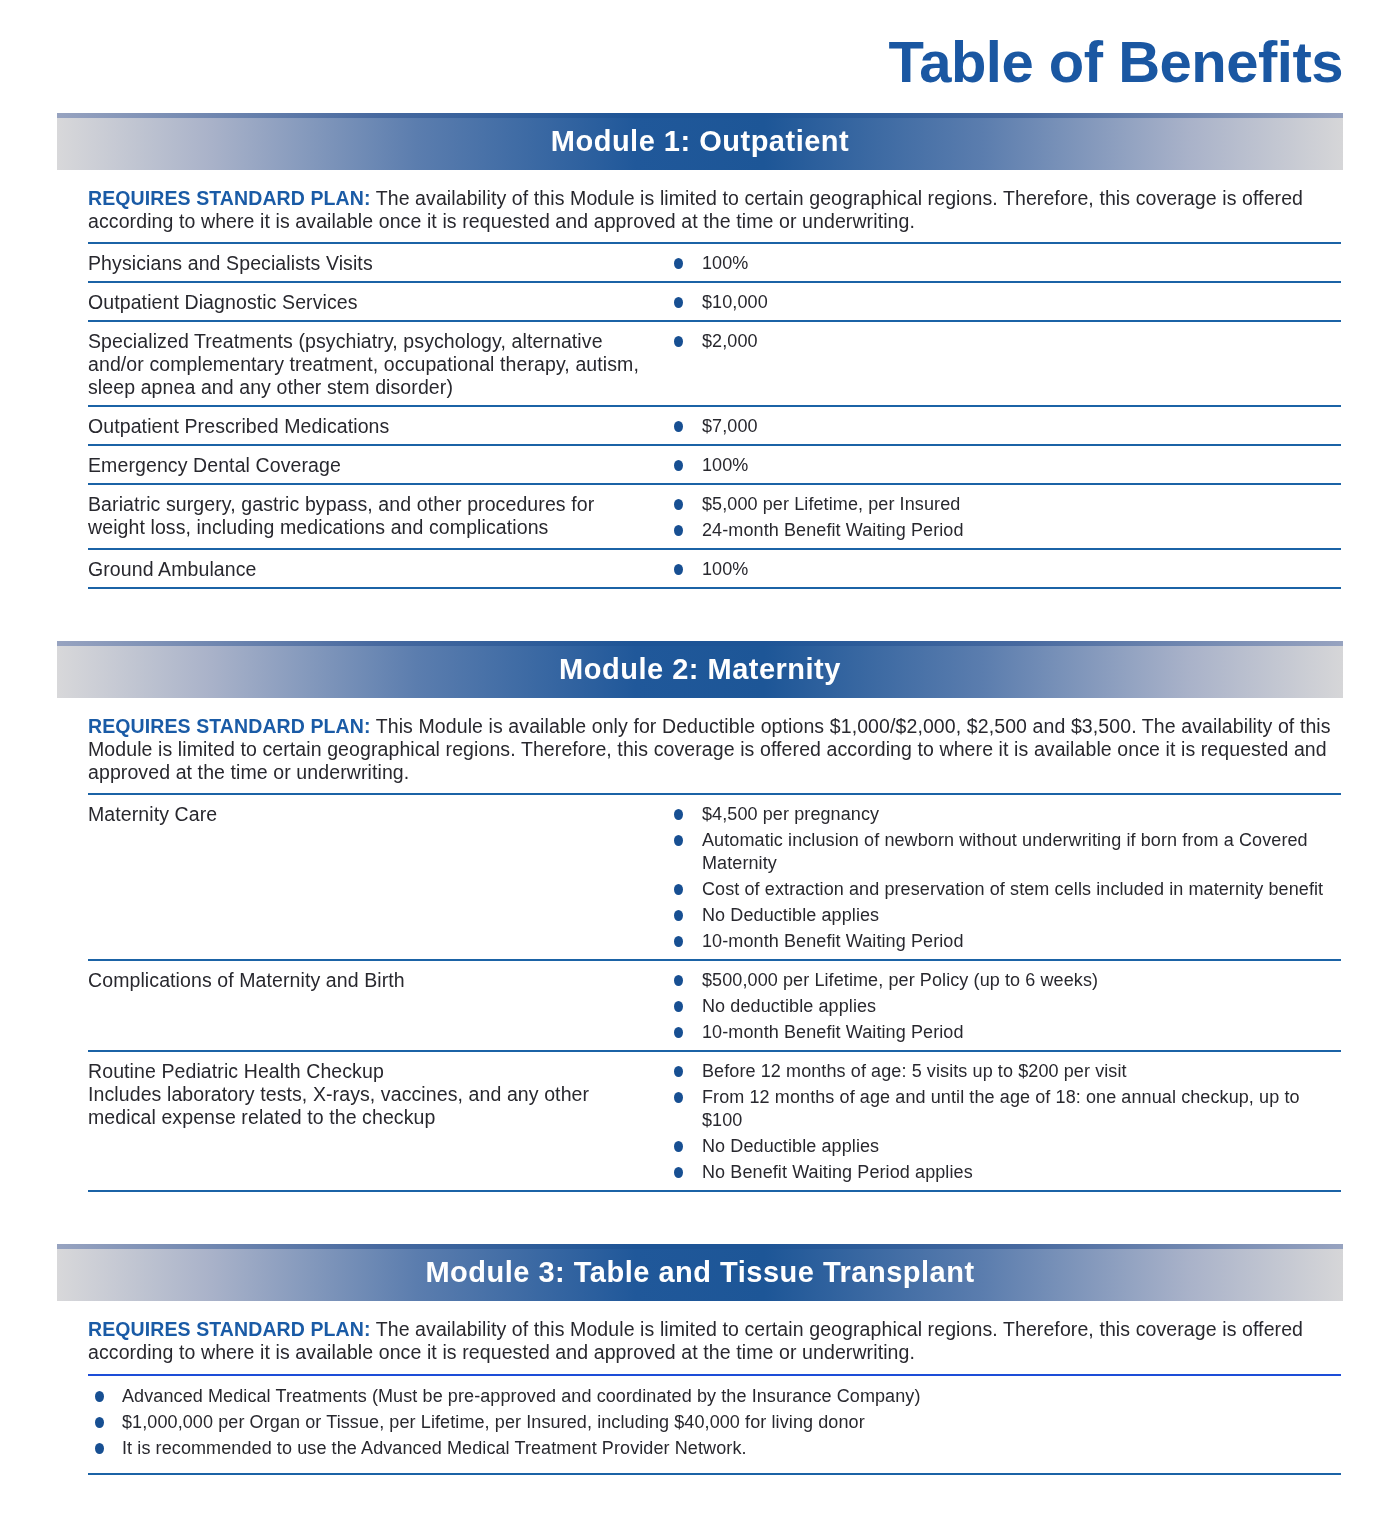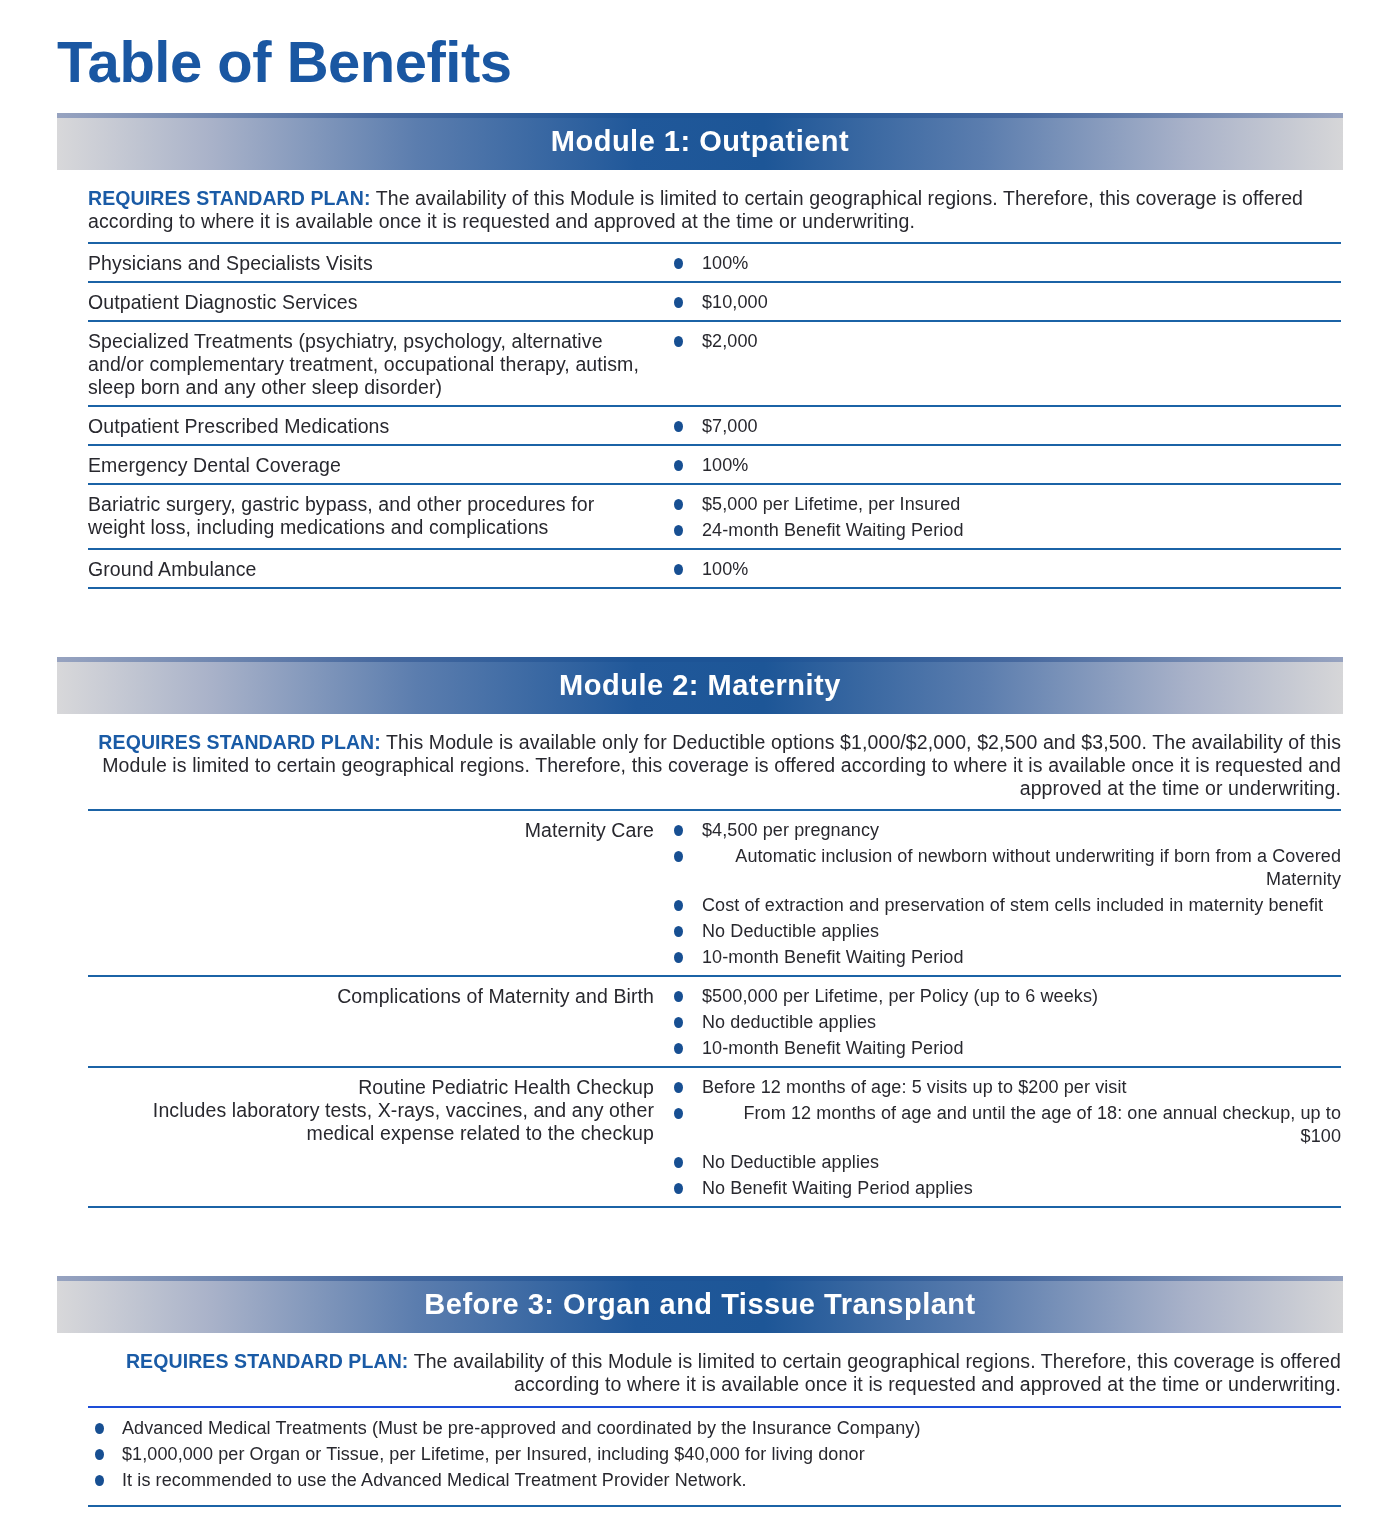--- a/index.html
+++ b/index.html
@@ -14,27 +14,28 @@
     font-family: "Liberation Sans", sans-serif;
     color: #28282e;
   }
   .page {
     box-sizing: border-box;
     width: 1400px;
     padding: 24px 57px 30px 57px;
   }
   .page-title {
     margin: 8px 0 20px 0;
+    text-align: right;
     font-size: 58px;
     font-weight: 700;
     letter-spacing: -0.5px;
     color: #1a57a2;
     line-height: 1.05;
   }
-  .module + .module { margin-top: 68px; text-align: right; }
+  .module + .module { margin-top: 52px; }
 
   .banner {
     position: relative;
     height: 57px;
     display: flex;
     align-items: center;
     justify-content: center;
     background: linear-gradient(90deg,
       #d8d8da 0%, #a9b2c9 12%, #5b7dae 28%, #20589a 45%,
       #1d5697 55%, #5b7dae 72%, #a9b2c9 88%, #d6d6d8 100%);
@@ -147,21 +148,21 @@
           <div class="cell label">Outpatient Diagnostic Services</div>
           <ul class="cell values">
             <li class="value">
                 <span class="bullet-dot"></span>
                 <span>$10,000</span>
               </li>
           </ul>
         </div>
 
         <div class="row">
-          <div class="cell label">Specialized Treatments (psychiatry, psychology, alternative and/or complementary treatment, occupational therapy, autism, sleep born and any other sleep disorder)</div>
+          <div class="cell label">Specialized Treatments (psychiatry, psychology, alternative and/or complementary treatment, occupational therapy, autism, sleep apnea and any other stem disorder)</div>
           <ul class="cell values">
             <li class="value">
                 <span class="bullet-dot"></span>
                 <span>$2,000</span>
               </li>
           </ul>
         </div>
 
         <div class="row">
           <div class="cell label">Outpatient Prescribed Medications</div>
@@ -289,21 +290,21 @@
               </li>
           </ul>
         </div>
 
       </div>
     </div>
   </section>
 
   <section class="module">
     <header class="banner">
-      <h2 class="banner-title">Before 3: Organ and Tissue Transplant</h2>
+      <h2 class="banner-title">Module 3: Table and Tissue Transplant</h2>
     </header>
     <div class="module-body">
       <p class="note">
         <strong class="note-label">REQUIRES STANDARD PLAN:</strong> <span class="note-text">The availability of this Module is limited to certain geographical regions. Therefore, this coverage is offered according to where it is available once it is requested and approved at the time or underwriting.</span>
       </p>
       <ul class="flat-list">
         <li class="value">
             <span class="bullet-dot"></span>
             <span>Advanced Medical Treatments (Must be pre-approved and coordinated by the Insurance Company)</span>
           </li>

